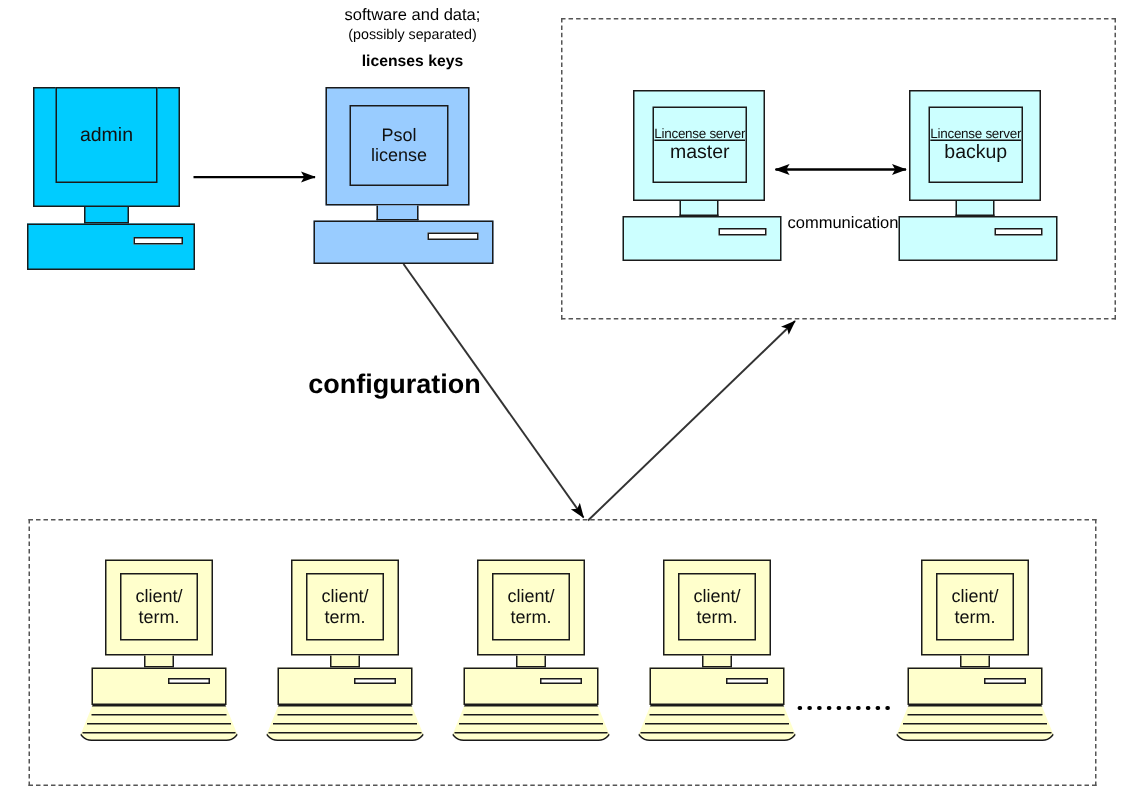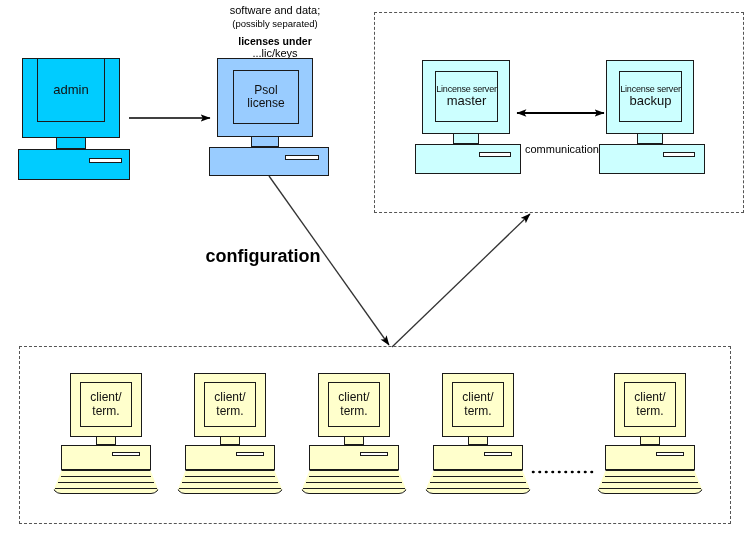--- a/index.html
+++ b/index.html
@@ -91,20 +91,21 @@
   .kb-line {
     position: absolute;
     height: 0;
     border-top: 1.2px solid #1a1a1a;
   }
 
   .screen-title {
     font-size: 9px;
     letter-spacing: -0.2px;
     white-space: nowrap;
+    text-decoration: underline;
   }
   .screen-main {
     font-size: 13px;
   }
   .screen-two-line {
     font-size: 12px;
   }
 
   
   .label {
@@ -144,22 +145,21 @@
     <line x1="392" y1="347" x2="530" y2="214" stroke="#333333" stroke-width="1.3" marker-end="url(#arrowEnd)"></line>
 
     <line x1="533" y1="472" x2="596" y2="472" stroke="#000000" stroke-width="2.6" stroke-linecap="round" stroke-dasharray="0.5 6"></line>
   </svg>
 
   <div class="group-frame" id="group-license-servers"></div>
   <div class="group-frame" id="group-clients"></div>
 
   <div class="label label-note-big" style="left:205px; top:4px; width:140px;">software and data;</div>
   <div class="label label-note-small" style="left:205px; top:18px; width:140px;">(possibly separated)</div>
-  <div class="label label-note-bold" style="left:205px; top:35px; width:140px;">licenses under</div>
-  <div class="label label-note-big" style="left:205px; top:47px; width:140px;">...lic/keys</div>
+  <div class="label label-note-bold" style="left:205px; top:35px; width:140px;">licenses keys</div>
 
   <div class="computer" id="node-admin" style="left:18px; top:58px; width:112px; height:122px;">
     <div class="comp-monitor" style="left:4px; top:0; width:98px; height:80px; background:#00ccff;"></div>
     <div class="comp-screen" style="left:19px; top:0; width:68px; height:64px; background:#00ccff;">
       <div class="screen-main">admin</div>
     </div>
     <div class="comp-neck" style="left:38px; top:80px; width:30px; height:11px; background:#00ccff;"></div>
     <div class="comp-base" style="left:0; top:91px; width:112px; height:31px; background:#00ccff;"></div>
     <div class="comp-slot" style="left:71px; top:100px; width:33px; height:5px;"></div>
   </div>

